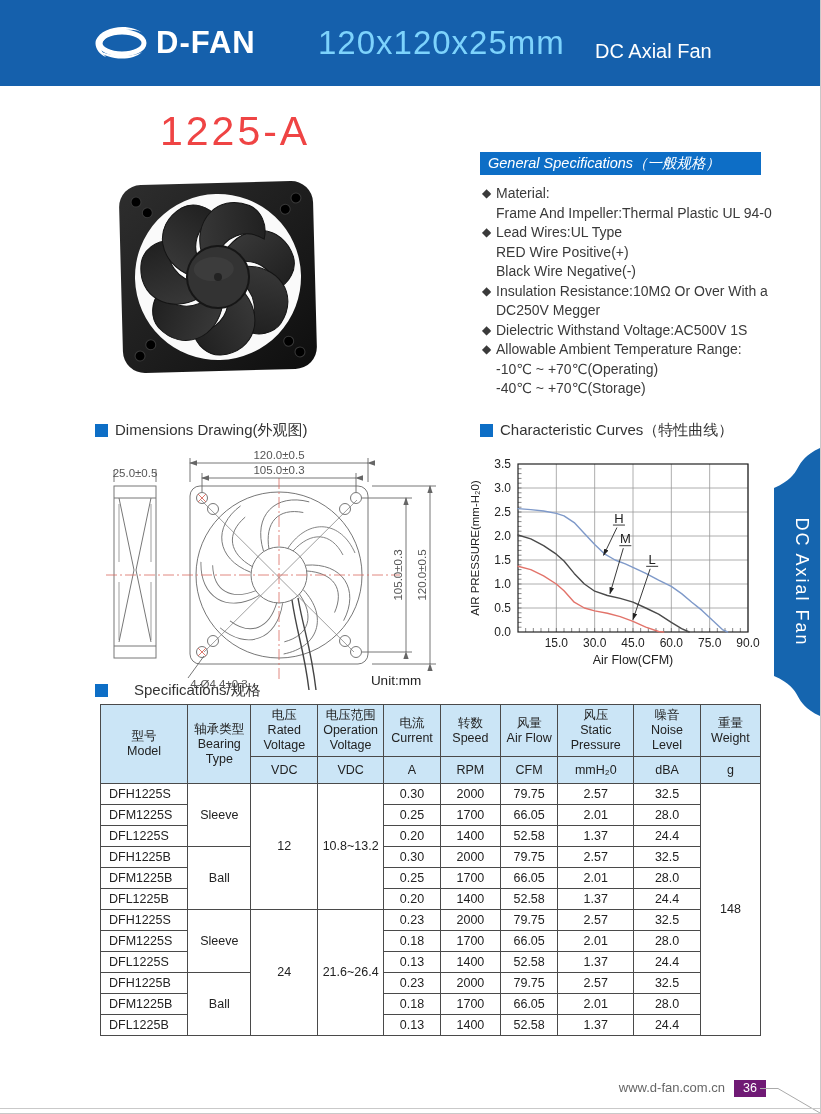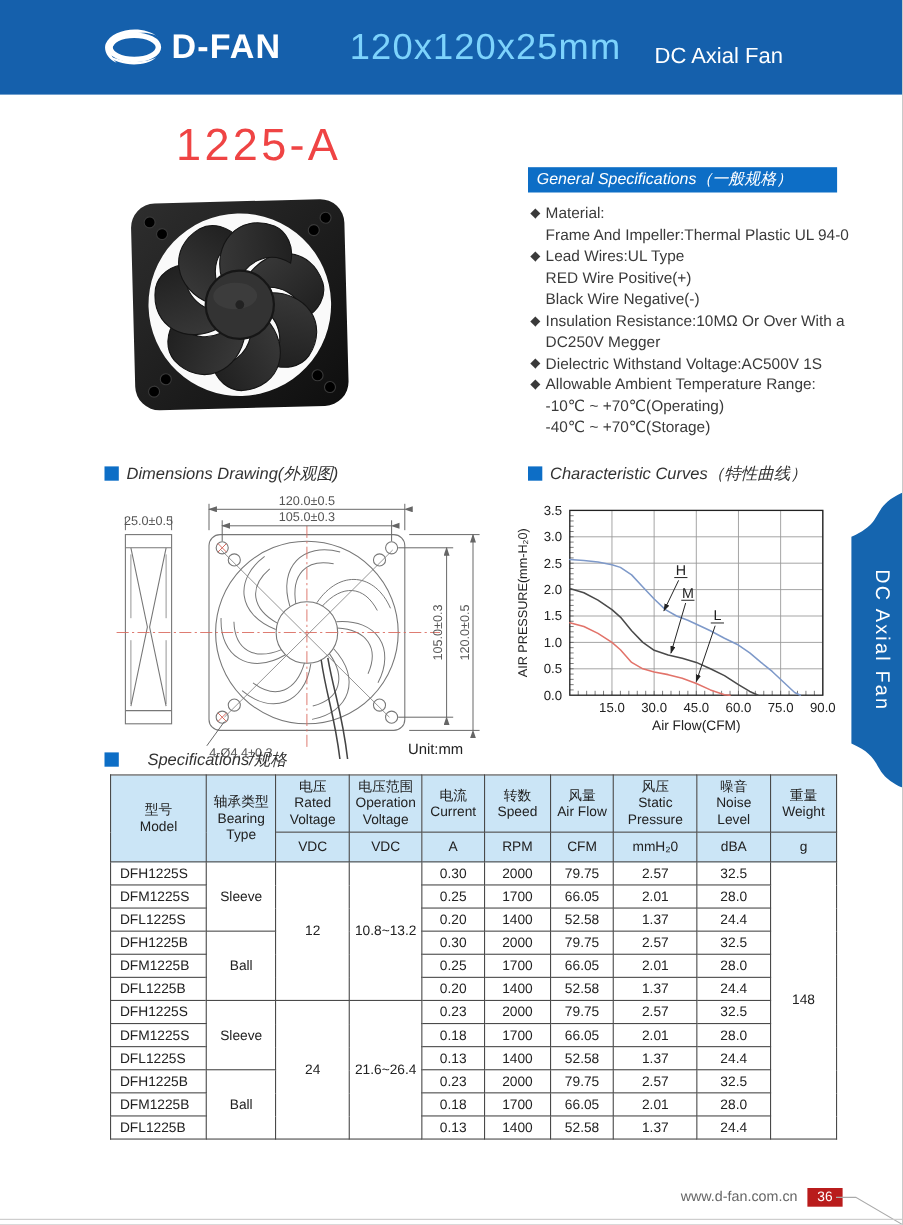--- a/index.html
+++ b/index.html
@@ -19,40 +19,40 @@
   .fan-photo { position:absolute; left:118px; top:180px; }
 
   
   .gs-bar { position:absolute; left:480px; top:152px; width:281px; height:23px; background:#0d6ec6;
             color:#fff; font-size:14.5px; line-height:23px; padding-left:8px;font-style:italic; }
   .gs-list { position:absolute; left:482px; top:184px; width:310px; font-size:14px; color:#3a3a3a; }
   .gs-item { display:flex; line-height:19.5px; }
   .gs-bullet { width:14px; flex:none; font-size:12px; }
 
   
-  .sec-title { position:absolute; font-size:15px; color:#333; display:flex; align-items:center; gap:7px;font-style:italic; }
+  .sec-title { position:absolute; font-size:15px; color:#333; display:flex; align-items:center; gap:7px; }
   .sq { width:13px; height:13px; background:#0d6ec6; flex:none; }
 
   
   .side-tab { position:absolute; right:0; top:448px; width:56px; height:268px; }
   .side-tab-label { position:absolute; right:8px; top:50%; transform:translateY(-50%);
         writing-mode:vertical-rl; color:#fff; font-size:18px; letter-spacing:2px; }
 
   
   .spec-table { position:absolute; left:100px; top:704px; width:661px; border-collapse:collapse;
         font-size:12.5px; color:#222; table-layout:fixed; }
   .spec-table th, .spec-table td { border:1px solid #4a4a4a; text-align:center; vertical-align:middle; }
   .spec-table thead th { background:#cbe5f6; font-weight:normal; line-height:15px; padding:3px 1px; }
   .spec-table thead tr.units th { height:27px; padding:2px; }
   .spec-table tbody td { height:21px; padding:1px 3px; line-height:15px; }
   .spec-table tbody td.model-cell { text-align:left; padding-left:8px; }
 
   
   .footer-site { position:absolute; right:95px; top:1080px; font-size:13px; color:#666; }
-  .footer-badge { position:absolute; right:54px; top:1080px; width:32px; height:17px; background:#b91c1c;
+  .footer-badge { position:absolute; right:54px; top:1080px; width:32px; height:17px; background:#701a75;
         color:#fff; font-size:12.5px; text-align:center; line-height:17px; }
   .bottom-rule { position:absolute; left:0; top:1108px; width:100%; height:1px; background:#c9c9c9; }
 </style>
 </head>
 <body>
 
 <div class="page">
 
   <div class="band">
     <div class="brand">

